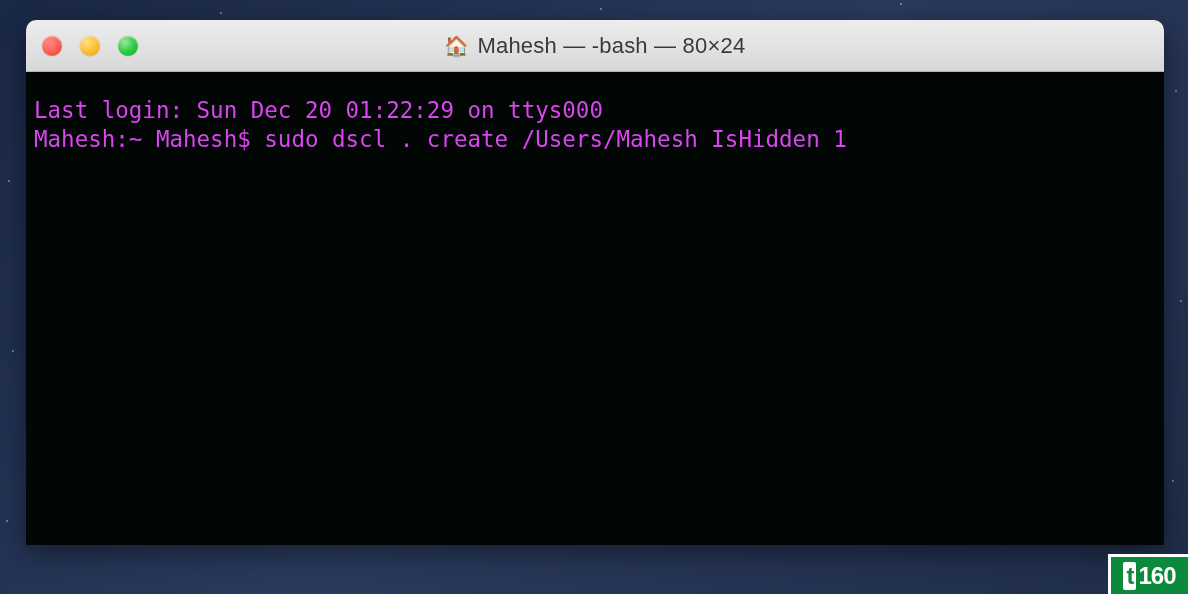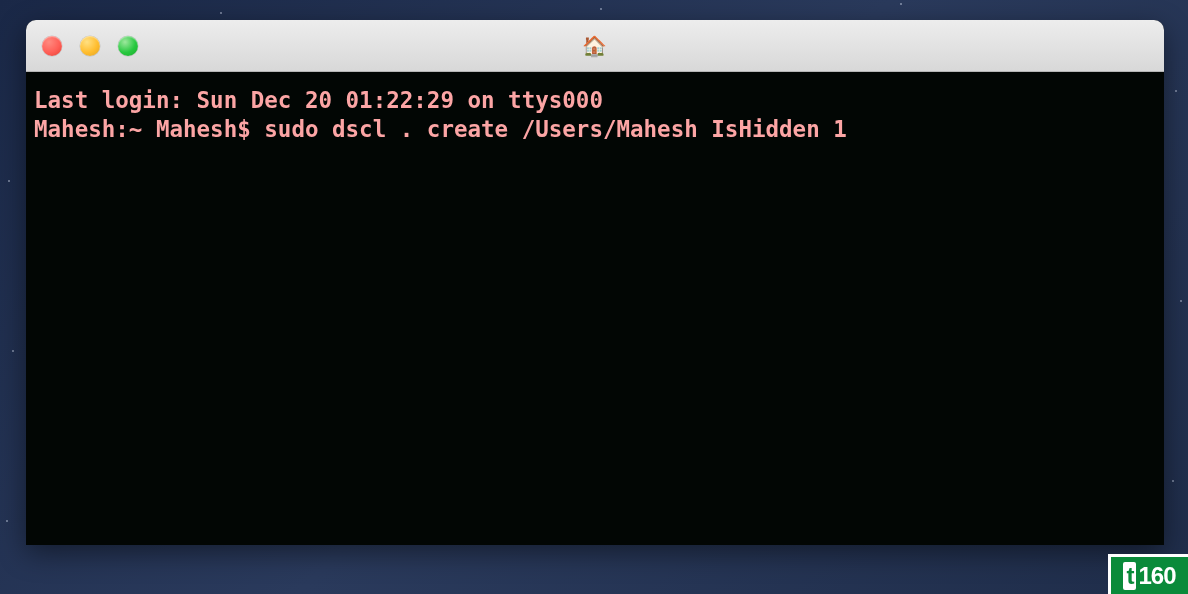--- a/index.html
+++ b/index.html
@@ -50,28 +50,27 @@
     .title-center {
       position: absolute; left: 0; right: 0;
       display: flex; align-items: center; justify-content: center;
       gap: 8px; pointer-events: none;
     }
     .home-icon { font-size: 20px; line-height: 1; }
     .title-text { color: #3a3a3a; font-size: 22px; letter-spacing: 0.2px; }
     .terminal-body {
       flex: 1;
       background: #020604;
-      padding: 14px 8px;
+      padding: 24px 8px;
       font-family: "Menlo", "Andale Mono", "Consolas", monospace;
       font-size: 22.5px;
       line-height: 1.28;
-      color: #fca5a5;
+      color: #d946ef;
       white-space: pre;
       overflow: hidden;
-      font-weight: bold;
     }
     .badge {
       position: absolute;
       bottom: 0; right: 0;
       width: 80px; height: 40px;
       background: #0a8a3a;
       border-top: 3px solid #fff;
       border-left: 3px solid #fff;
       display: flex; align-items: center; justify-content: center;
       color: #fff; font-weight: 900; font-size: 24px;
@@ -98,20 +97,21 @@
 
 <div class="terminal-window">
   <div class="titlebar">
     <div class="traffic-lights">
       <div class="traffic-light tl-close"></div>
       <div class="traffic-light tl-min"></div>
       <div class="traffic-light tl-max"></div>
     </div>
     <div class="title-center">
       <span class="home-icon">🏠</span>
+      <span class="title-text">Mahesh — -bash — 80×24</span>
     </div>
   </div>
   <div class="terminal-body"><span>Last login: Sun Dec 20 01:22:29 on ttys000</span>
 <span>Mahesh:~ Mahesh$ sudo dscl . create /Users/Mahesh IsHidden 1</span></div>
 </div>
 
 <div class="badge">
     <span>t</span>
     <b>160</b>
   </div>

